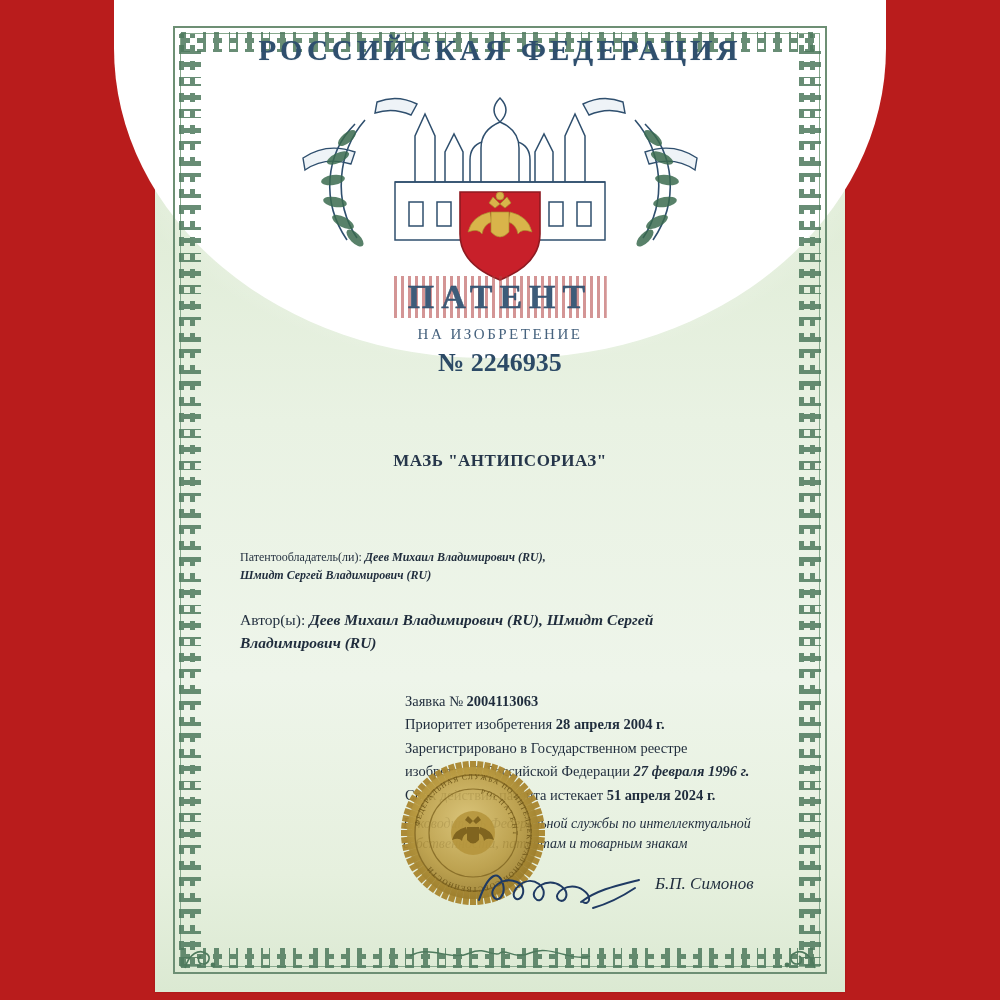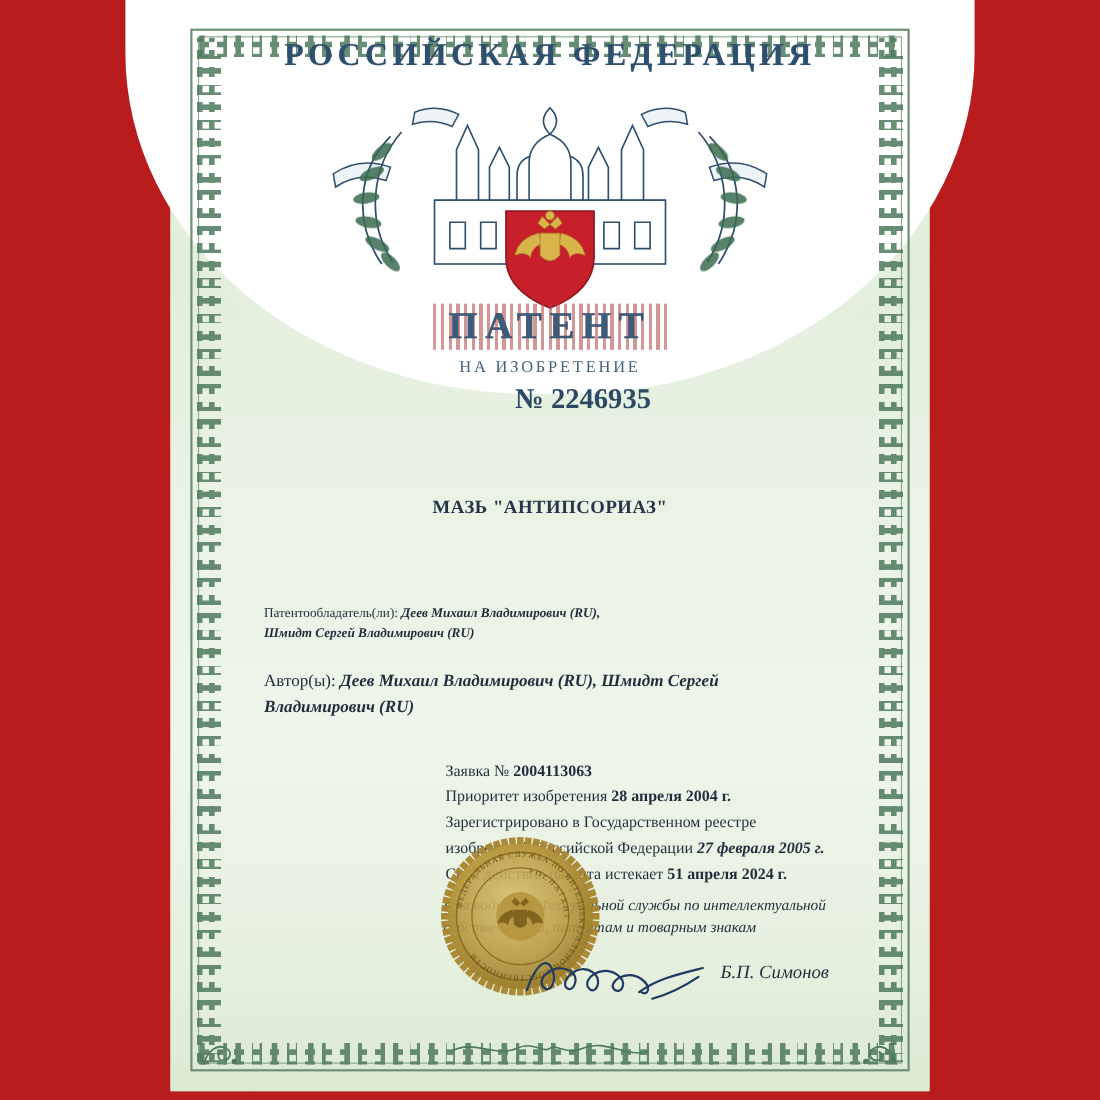--- a/index.html
+++ b/index.html
@@ -165,21 +165,20 @@
   .patent-number {
     position: absolute;
     left: 0;
     top: 340px;
     width: 100%;
     text-align: center;
     font-size: 26px;
     font-weight: bold;
     color: #2c4a66;
     font-family: "Liberation Serif", serif;
-    padding-left: 30px;
   }
 
   .invention-title {
     position: absolute;
     left: 0;
     top: 443px;
     width: 100%;
     text-align: center;
     font-size: 17px;
     font-weight: bold;
@@ -396,21 +395,21 @@
       </div>
       <div class="row">
         <span>Приоритет изобретения</span>
         <span class="b">28 апреля 2004 г.</span>
       </div>
       <div class="row">
         <span>Зарегистрировано в Государственном реестре</span>
       </div>
       <div class="row">
         <span>изобретений Российской Федерации</span>
-        <span class="bi">27 февраля 2005 г.</span>
+        <span class="bi">27 февраля 1996 г.</span>
       </div>
       <div class="row">
         <span>Срок действия патента истекает</span>
         <span class="b">51 апреля 2024 г.</span>
       </div>
     </div>
 
     <div class="signer-block">
       <div>Руководитель Федеральной службы по интеллектуальной</div>
       <div>собственности, патентам и товарным знакам</div>

